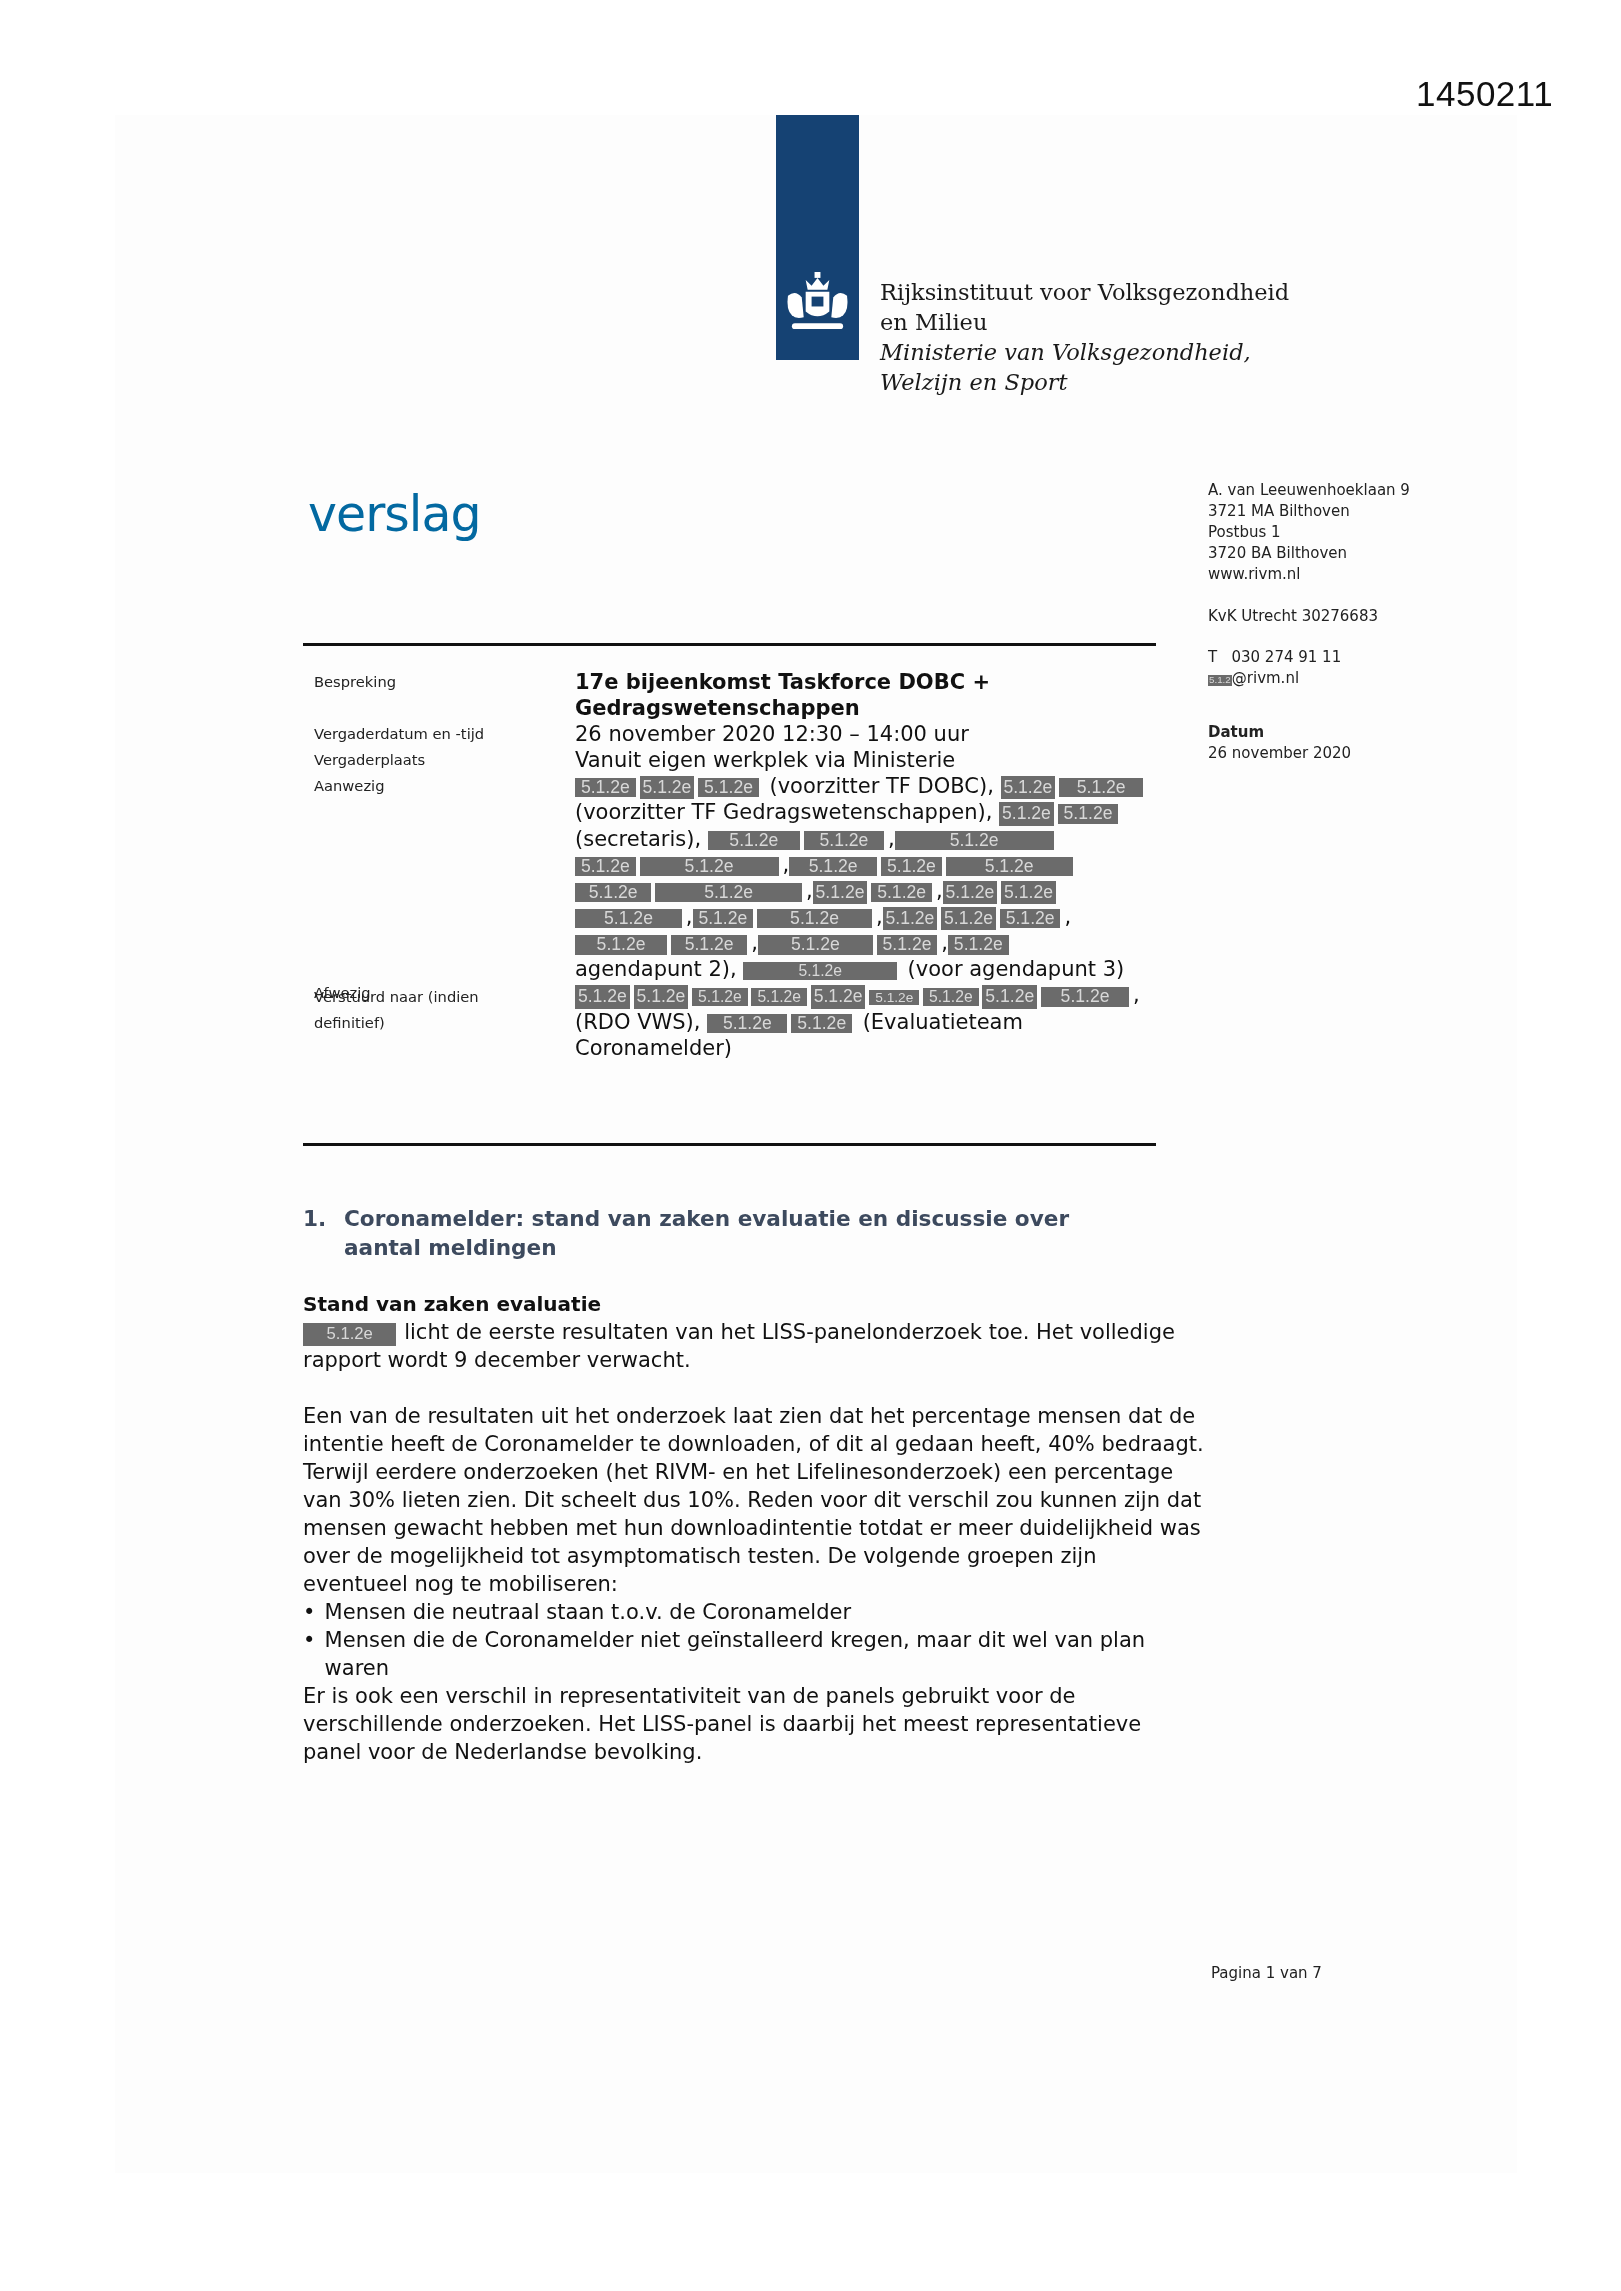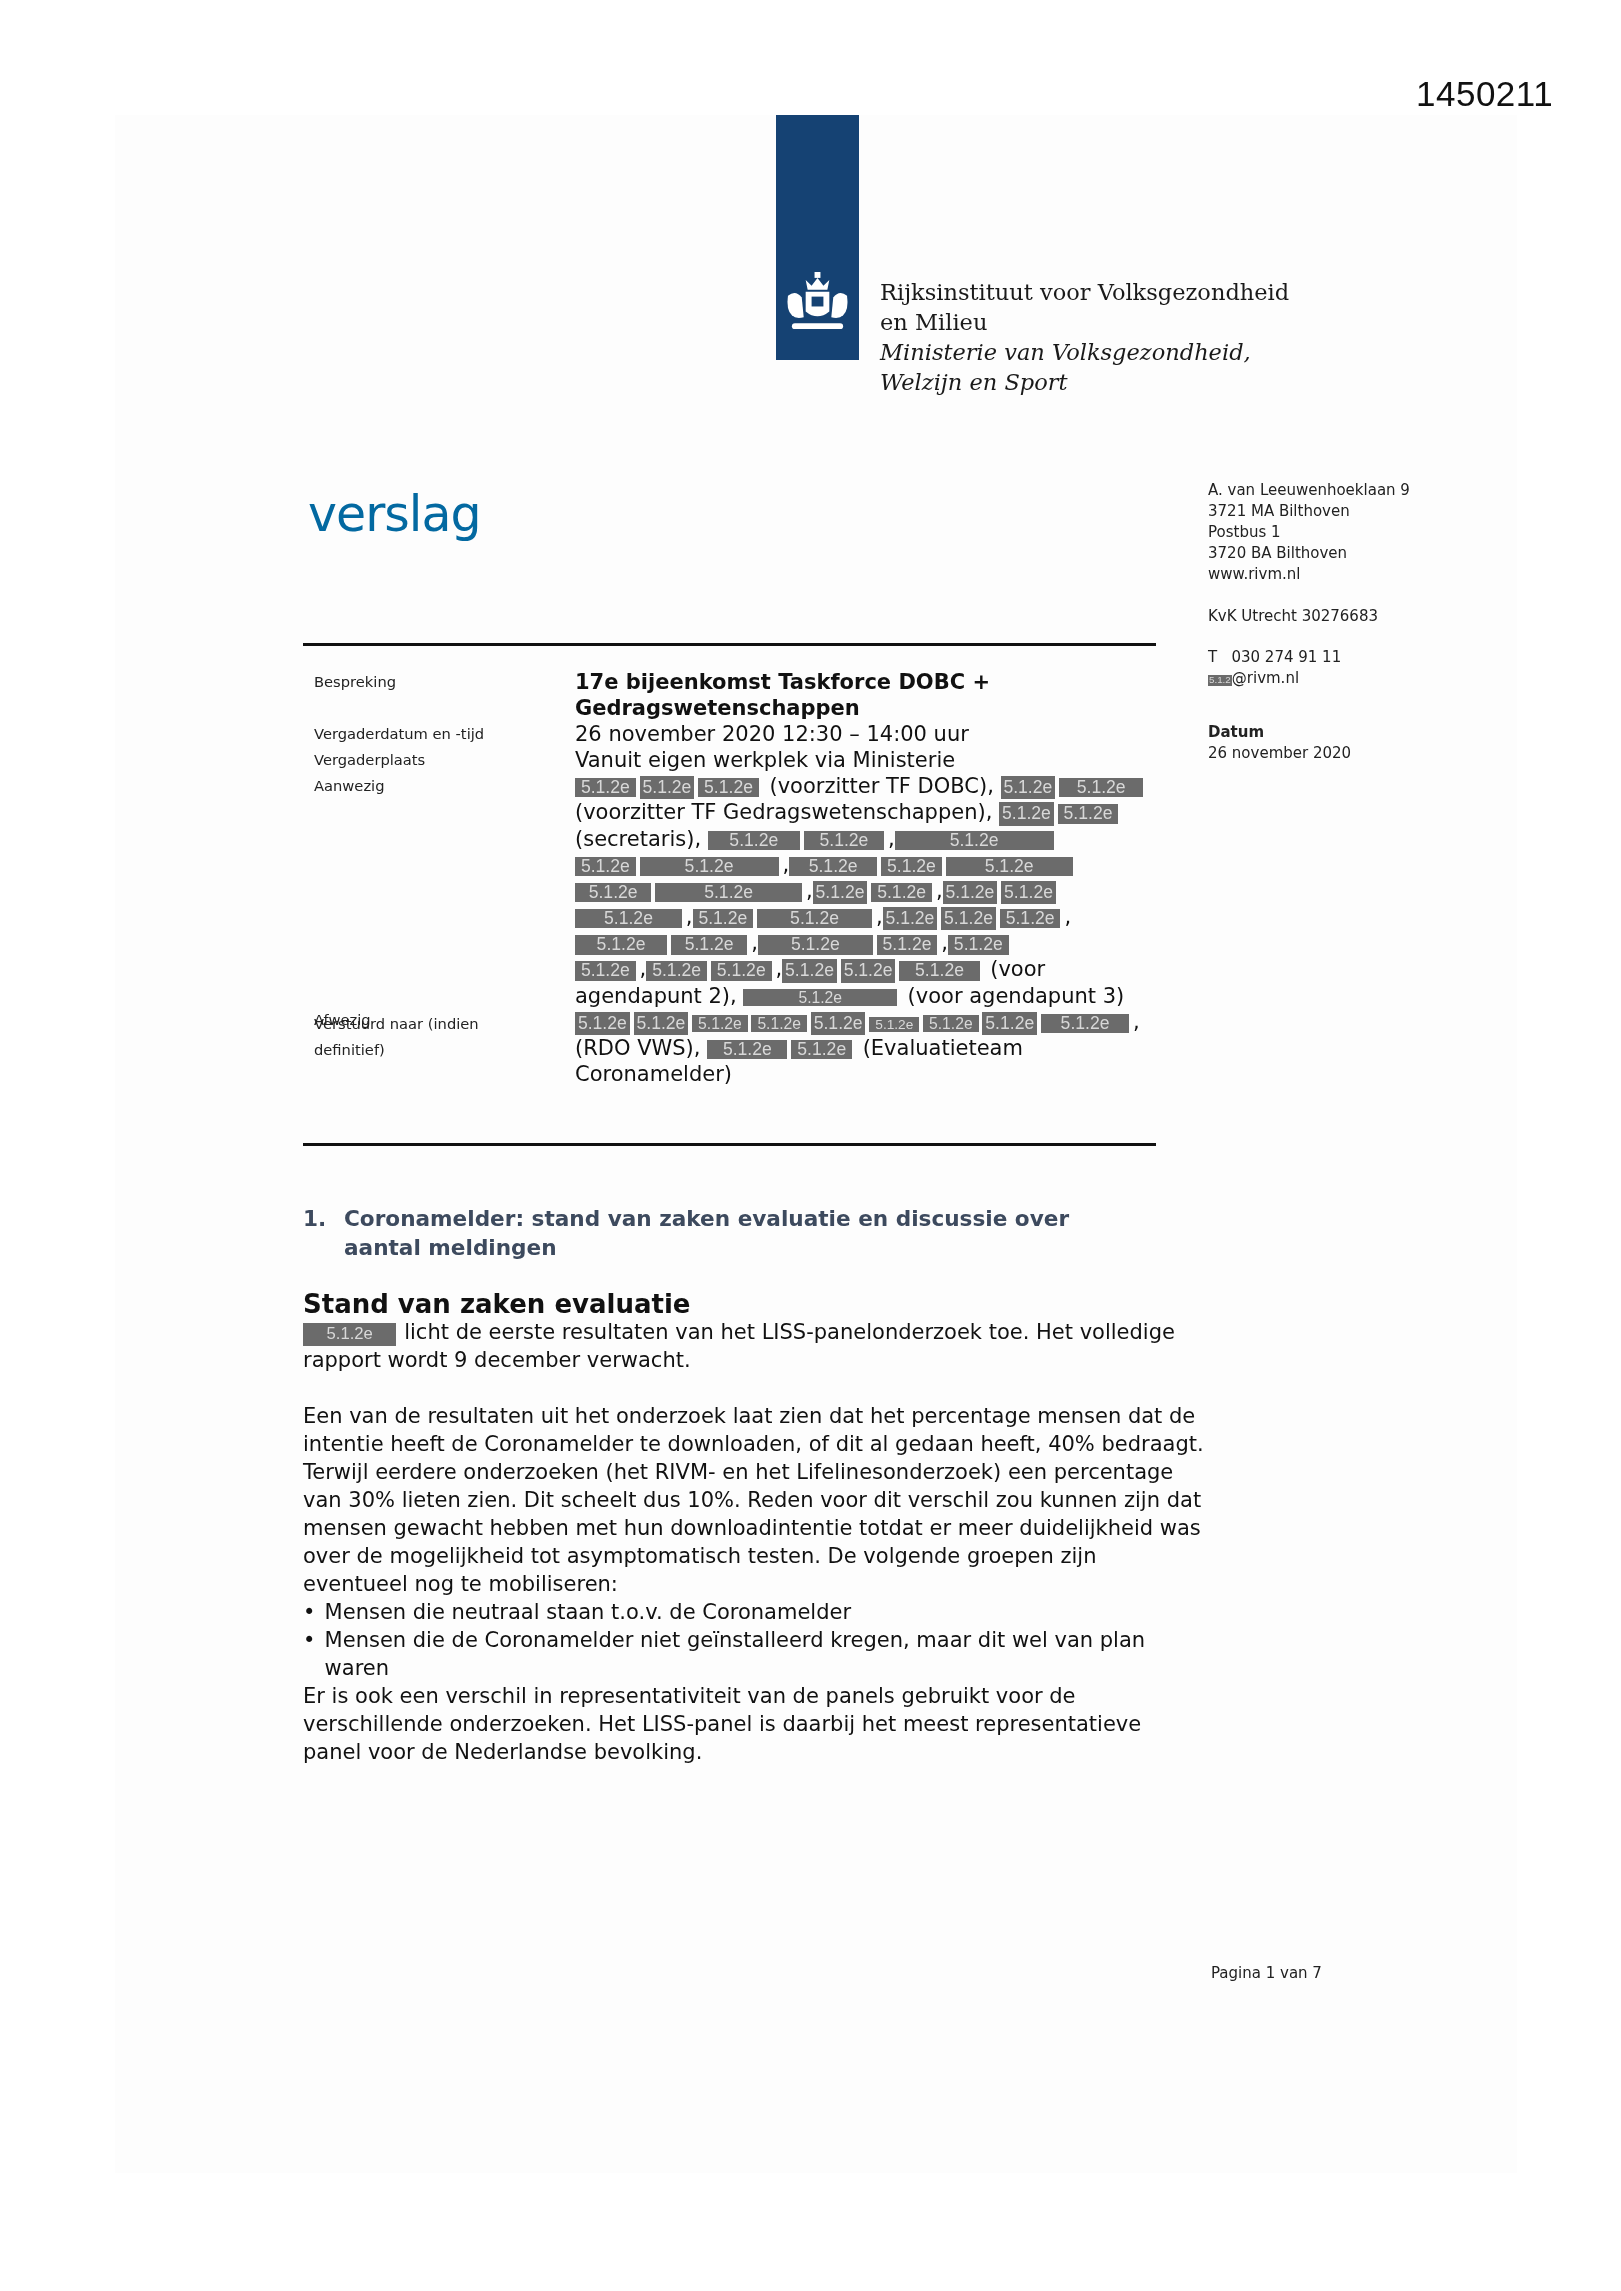--- a/index.html
+++ b/index.html
@@ -22,21 +22,21 @@
     .meta-row { position:relative; }
     .meta-label { position:absolute; left:0; font-size:14.7px; color:#222; width:216px; }
     .meta-value { margin-left:261px; font-size:21px; line-height:26px; color:#111; }
     .meta-value.title { font-weight:bold; }
     .att { margin-left:261px; font-size:21px; line-height:26px; }
     .att .redact { font-size:17.6px; margin-right:3.9px; }
     .h1 { position:absolute; left:303px; top:1204px; width:882px; font-size:21.6px; line-height:29px; font-weight:bold; color:#3d4a5e; }
     .h1 .num { display:inline-block; width:41px; }
     .h1 .cont { padding-left:41px; display:block; }
     .body { position:absolute; left:303px; width:902px; font-size:21px; line-height:28px; color:#111; }
-    .body h2 { font-size:26px; font-weight:bold; margin:0; line-height:27.4px; }
+    .body h2 { font-size:20px; font-weight:bold; margin:0; line-height:27.4px; }
     .body p { margin:0; }
     .bullet { position:relative; padding-left:21.6px; }
     .bullet .dot { position:absolute; left:0; }
     .footer { position:absolute; left:1211px; top:1964px; font-size:15px; color:#222; }
   </style>
 </head>
 <body>
 
 <div class="page-bg"></div>
 
@@ -100,21 +100,20 @@
   <div class="meta-row">
     <div class="meta-label" style="top:3.9px">Aanwezig</div>
     <div class="att">
       <div><span class="redact">5.1.2e</span><span class="redact sm">5.1.2e</span><span class="redact">5.1.2e</span> <span>(voorzitter TF DOBC),</span> <span class="redact sm">5.1.2e</span><span class="redact" style="padding:0 17.6px">5.1.2e</span></div>
       <div><span>(voorzitter TF Gedragswetenschappen),</span> <span class="redact sm">5.1.2e</span><span class="redact">5.1.2e</span></div>
       <div><span>(secretaris),</span> <span class="redact" style="padding:0 21.6px">5.1.2e</span><span class="redact" style="padding:0 15.7px">5.1.2e</span>,<span class="redact" style="padding:0 55px">5.1.2e</span></div>
       <div><span class="redact">5.1.2e</span><span class="redact" style="padding:0 45px">5.1.2e</span>,<span class="redact" style="padding:0 19.6px">5.1.2e</span><span class="redact">5.1.2e</span><span class="redact" style="padding:0 39px">5.1.2e</span></div>
       <div><span class="redact" style="padding:0 13.7px">5.1.2e</span><span class="redact" style="padding:0 49px">5.1.2e</span>,<span class="redact sm">5.1.2e</span><span class="redact">5.1.2e</span>,<span class="redact sm">5.1.2e</span><span class="redact sm">5.1.2e</span></div>
       <div><span class="redact" style="padding:0 29px">5.1.2e</span>,<span class="redact">5.1.2e</span><span class="redact" style="padding:0 33px">5.1.2e</span>,<span class="redact sm">5.1.2e</span><span class="redact sm">5.1.2e</span><span class="redact">5.1.2e</span>,</div>
       <div><span class="redact" style="padding:0 21.6px">5.1.2e</span><span class="redact" style="padding:0 13.7px">5.1.2e</span>,<span class="redact" style="padding:0 33px">5.1.2e</span><span class="redact">5.1.2e</span>,<span class="redact">5.1.2e</span></div>
-      <div><span class="redact">5.1.2e</span>,<span class="redact">5.1.2e</span><span class="redact">5.1.2e</span>,<span class="redact sm">5.1.2e</span><span class="redact sm">5.1.2e</span><span class="redact" style="padding:0 15.7px">5.1.2e</span> <span>(voor</span></div>
       <div><span>agendapunt 2),</span> <span class="redact" style="padding:0 55px;font-size:15.7px">5.1.2e</span> <span>(voor agendapunt 3)</span></div>
     </div>
   </div>
   <div class="meta-row">
     <div class="meta-label" style="top:2px">Afwezig</div>
   </div>
   <div class="meta-row">
     <div class="meta-label" style="top:2px;width:176px;line-height:26px">Verstuurd naar (indien definitief)</div>
     <div class="att">
       <div><span class="redact sm">5.1.2e</span><span class="redact sm">5.1.2e</span><span class="redact" style="font-size:15.7px">5.1.2e</span><span class="redact" style="font-size:15.7px">5.1.2e</span><span class="redact sm">5.1.2e</span><span class="redact" style="font-size:13.7px">5.1.2e</span><span class="redact" style="font-size:15.7px">5.1.2e</span><span class="redact sm">5.1.2e</span><span class="redact" style="padding:0 19.6px">5.1.2e</span>,</div>

